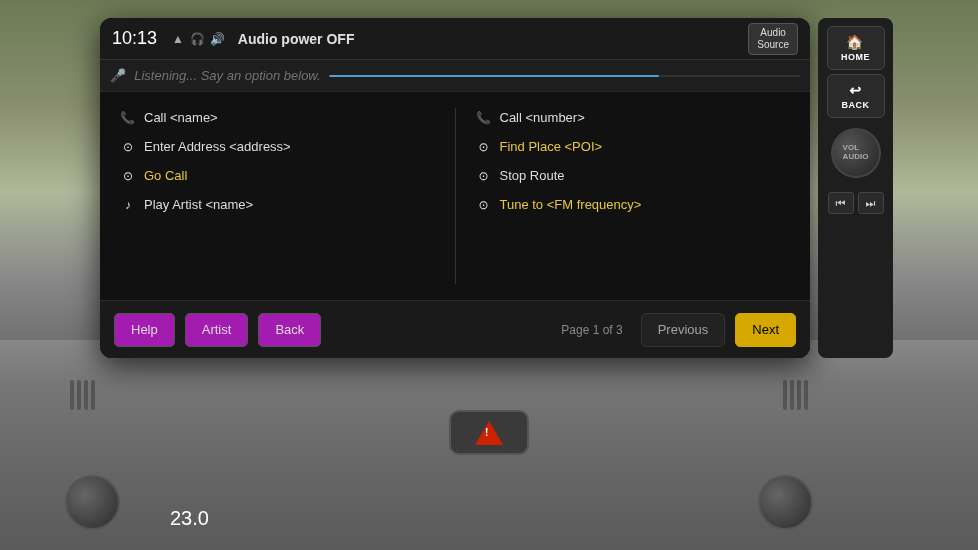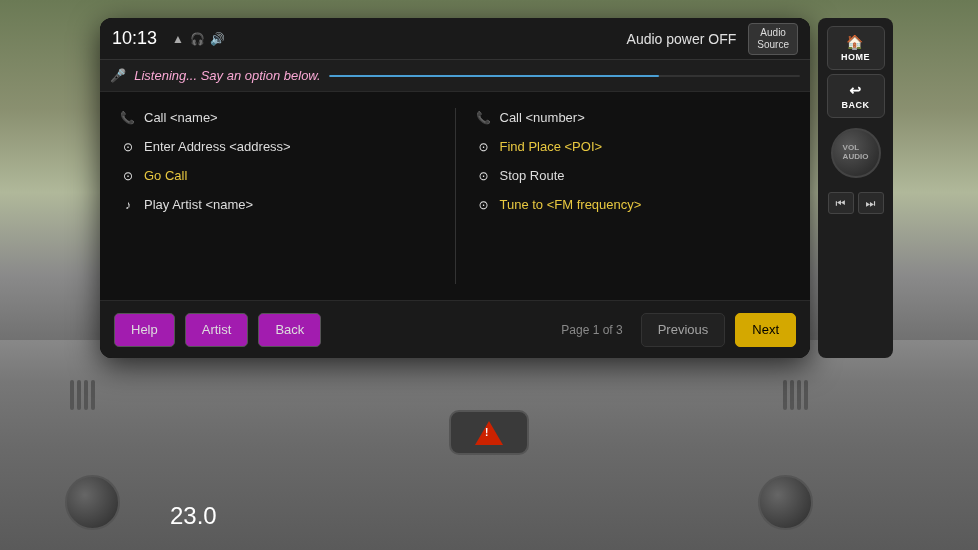--- a/index.html
+++ b/index.html
@@ -140,24 +140,24 @@
     .header-icons {
       display: flex;
       align-items: center;
       gap: 6px;
       color: #aaa;
       font-size: 12px;
     }
 
     .audio-status {
       flex: 1;
-      text-align: right;
+      text-align: left;
       color: #e0e0e0;
       font-size: 14px;
-      font-weight: 400;
+      font-weight: 700;
     }
 
     .audio-source-btn {
       background: #333;
       border: 1px solid #555;
       border-radius: 4px;
       color: #ddd;
       font-size: 10px;
       padding: 3px 8px;
       text-align: center;
@@ -175,21 +175,21 @@
       gap: 8px;
       border-bottom: 1px solid #2a2a2a;
     }
 
     .mic-icon {
       color: #888;
       font-size: 13px;
     }
 
     .listening-text {
-      color: #f9a8d4;
+      color: #737373;
       font-size: 13px;
       font-style: italic;
     }
 
     .listening-progress {
       flex: 1;
       height: 2px;
       background: #333;
       border-radius: 1px;
       overflow: hidden;
@@ -368,21 +368,21 @@
       height: 30px;
       background: #555;
       border-radius: 2px;
     }
 
     .temp-display {
       position: absolute;
       bottom: 20px;
       left: 170px;
       color: #fff;
-      font-size: 24px;
+      font-size: 20px;
       font-weight: 300;
     }
 
     
     .climate-knob {
       position: absolute;
       bottom: 20px;
       left: 65px;
       width: 55px;
       height: 55px;

